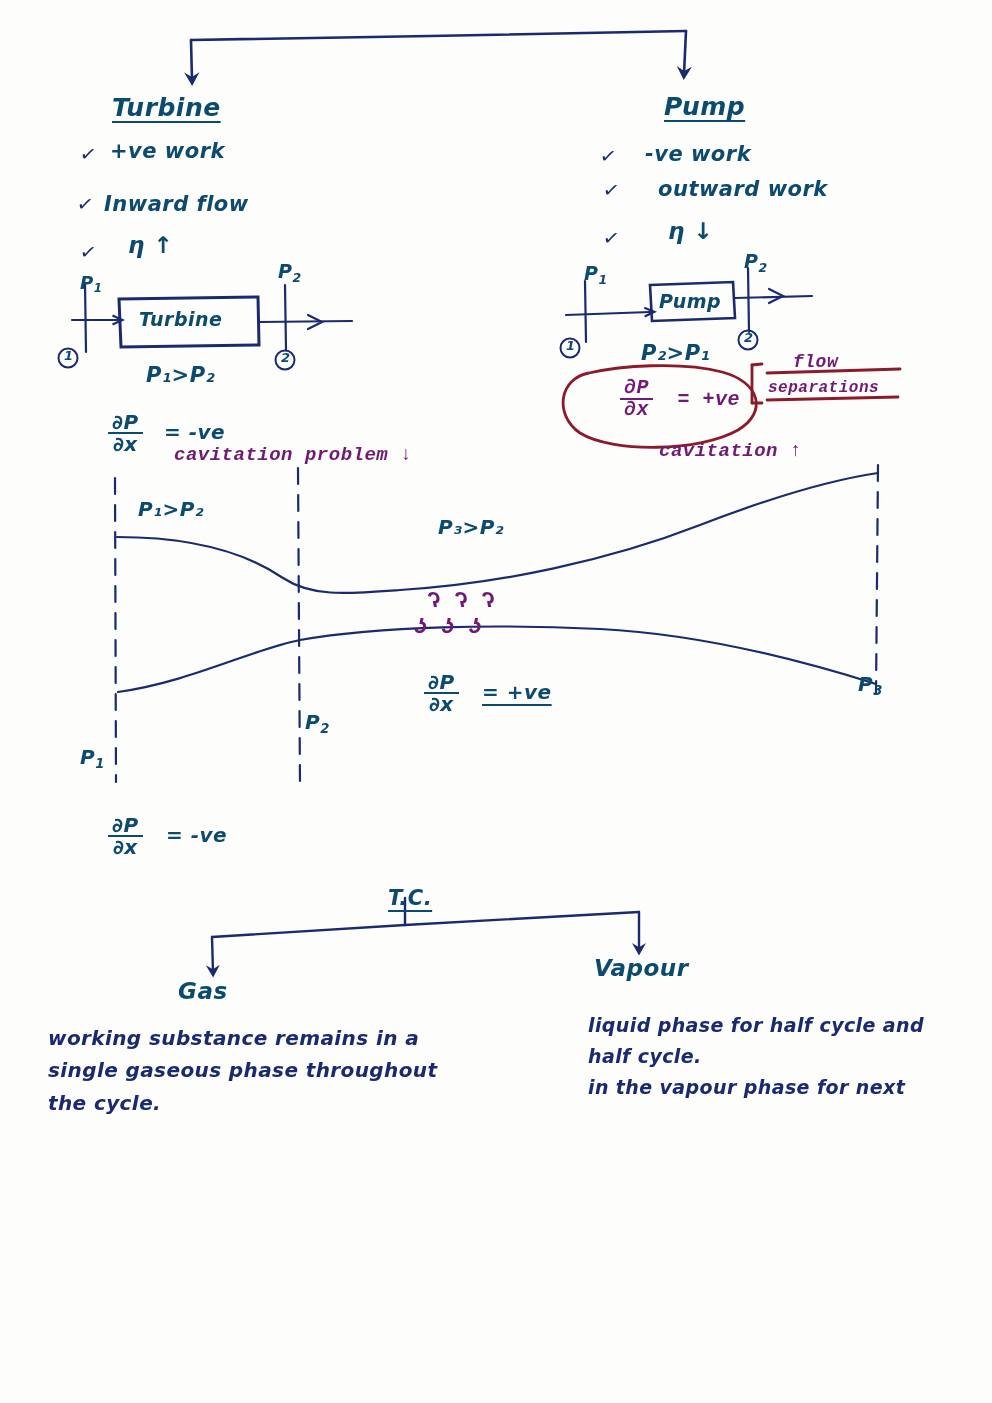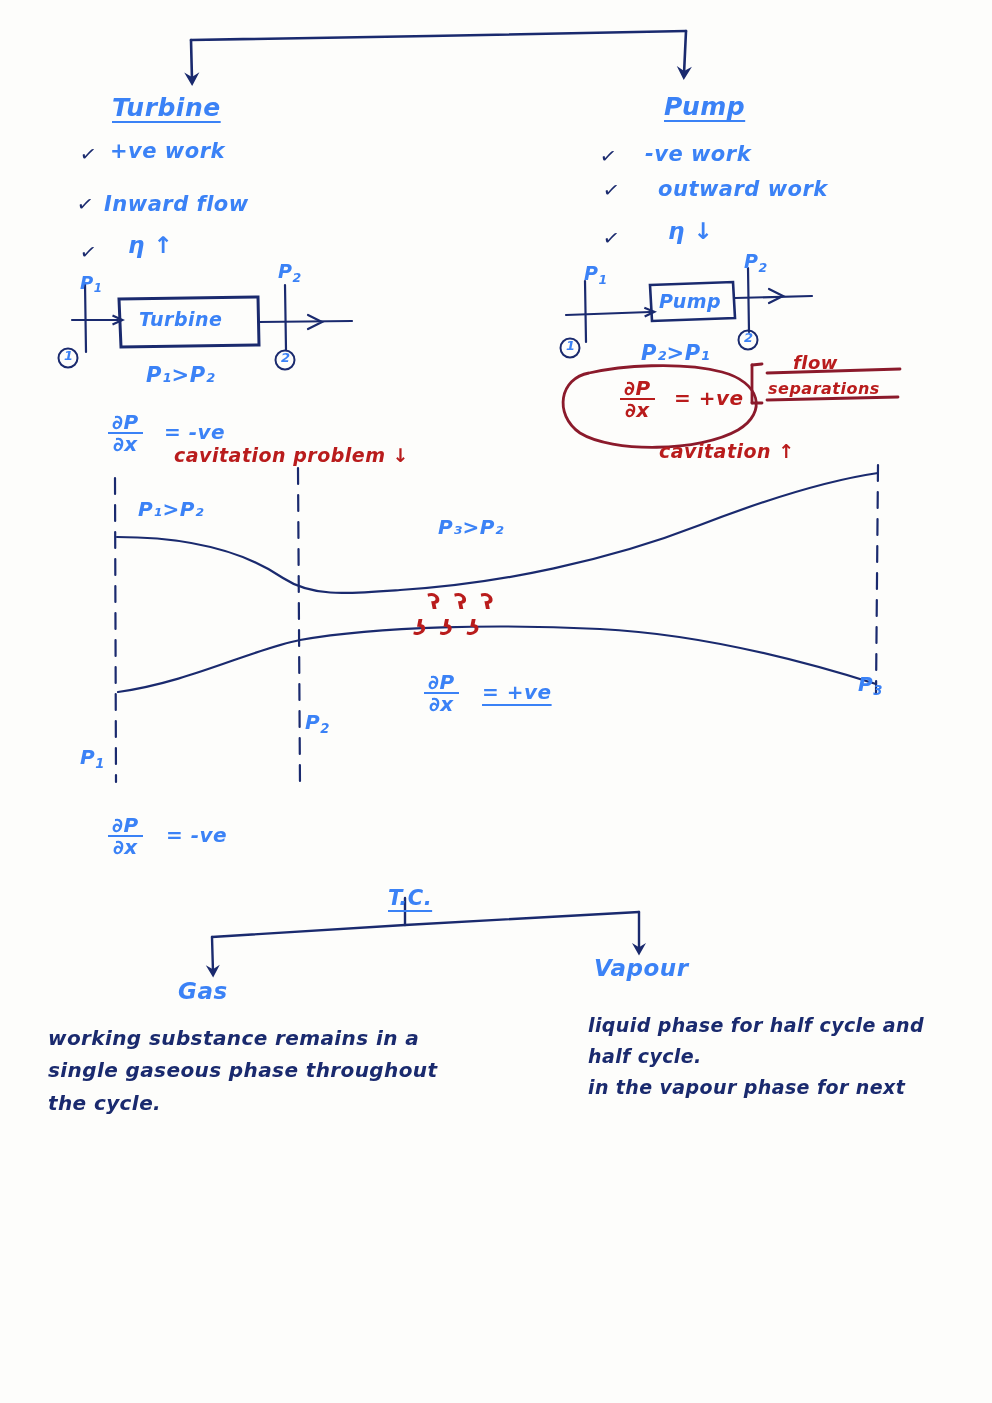--- a/index.html
+++ b/index.html
@@ -6,24 +6,24 @@
   body{
     width:992px;height:1403px;
     background:#fdfdfb;
     font-family:"DejaVu Sans",sans-serif;
     position:relative;
     overflow:hidden;
   }
   #sheet{position:absolute;inset:0;}
   svg#ink{position:absolute;left:0;top:0;width:992px;height:1403px;}
 
-  .hw{position:absolute;white-space:nowrap;color:#3b82f6;
+  .hw{position:absolute;white-space:nowrap;color:#0c4a6e;
       font-family:"DejaVu Sans",sans-serif;font-style:italic;font-weight:600;
       letter-spacing:.5px;}
-  .hw.red{color:#b91c1c;}
+  .hw.red{color:#701a75;font-family:Liberation Mono, monospace;}
   .sub{font-size:.66em;vertical-align:-.28em;font-style:italic;}
   .frac{display:inline-block;text-align:center;vertical-align:middle;line-height:1.02;}
   .frac .num{display:block;padding:0 4px;}
   .frac .den{display:block;border-top:2.2px solid currentColor;padding:0 4px;}
   .u{text-decoration:underline;text-underline-offset:5px;text-decoration-thickness:2.2px;}
   .para{position:absolute;color:#1a2a6e;font-style:italic;font-weight:600;
         font-family:"DejaVu Sans",sans-serif;line-height:1.62;letter-spacing:.4px;}
   .tick{position:absolute;color:#1a2a6e;font-weight:700;font-size:20px;
         transform:rotate(8deg);}
 </style>

